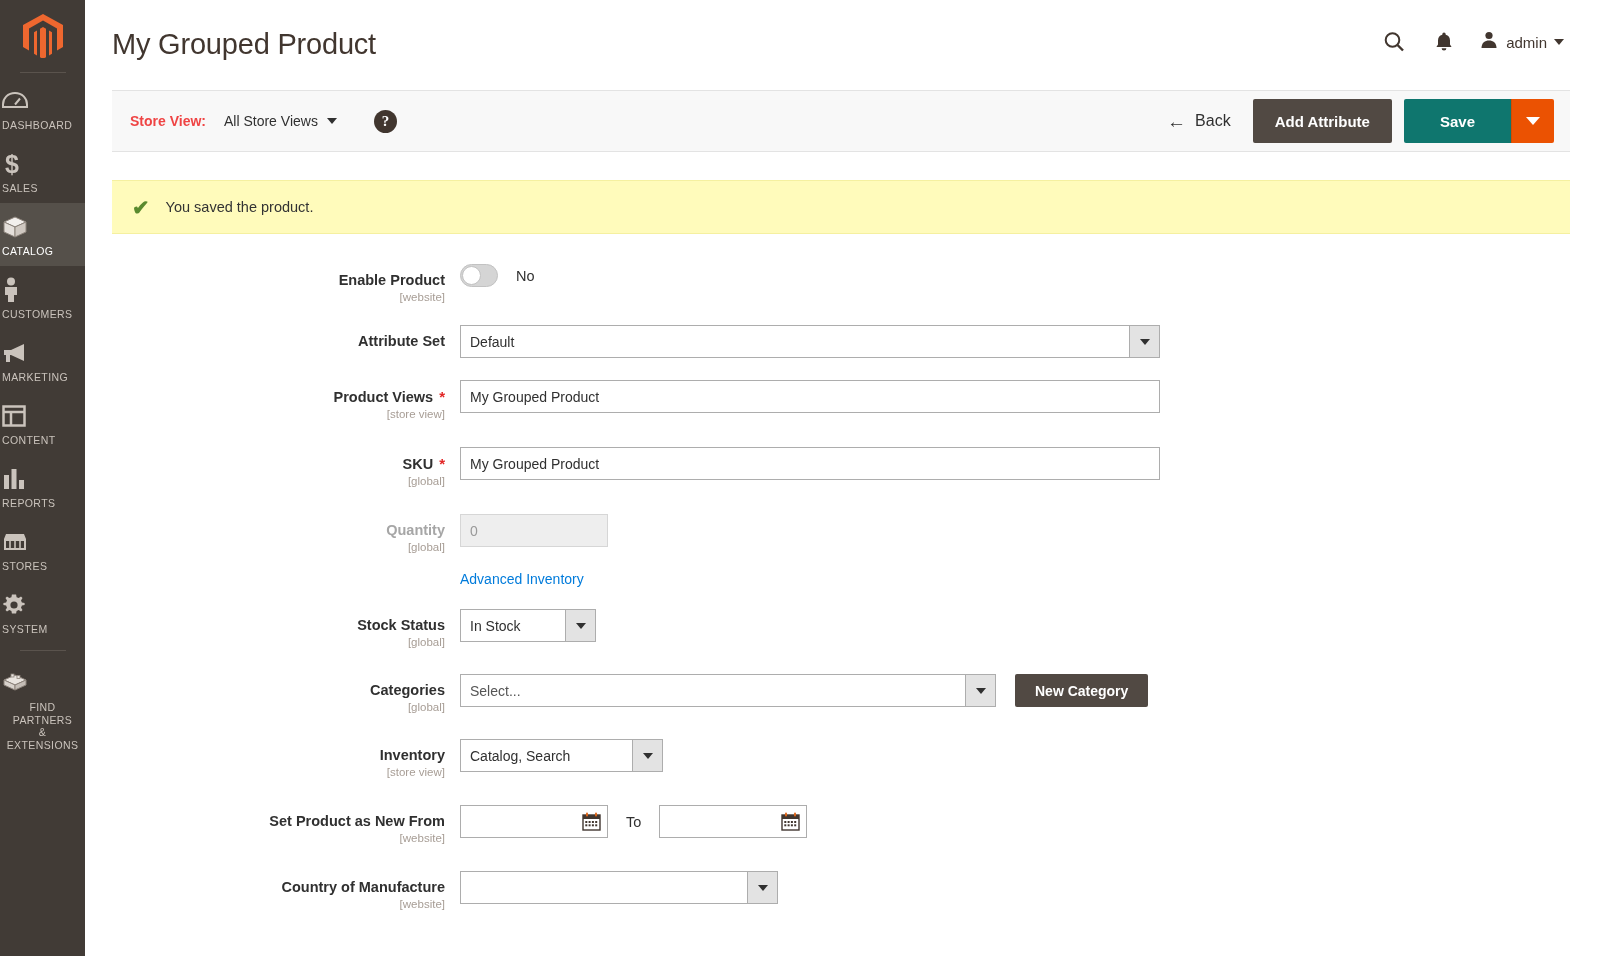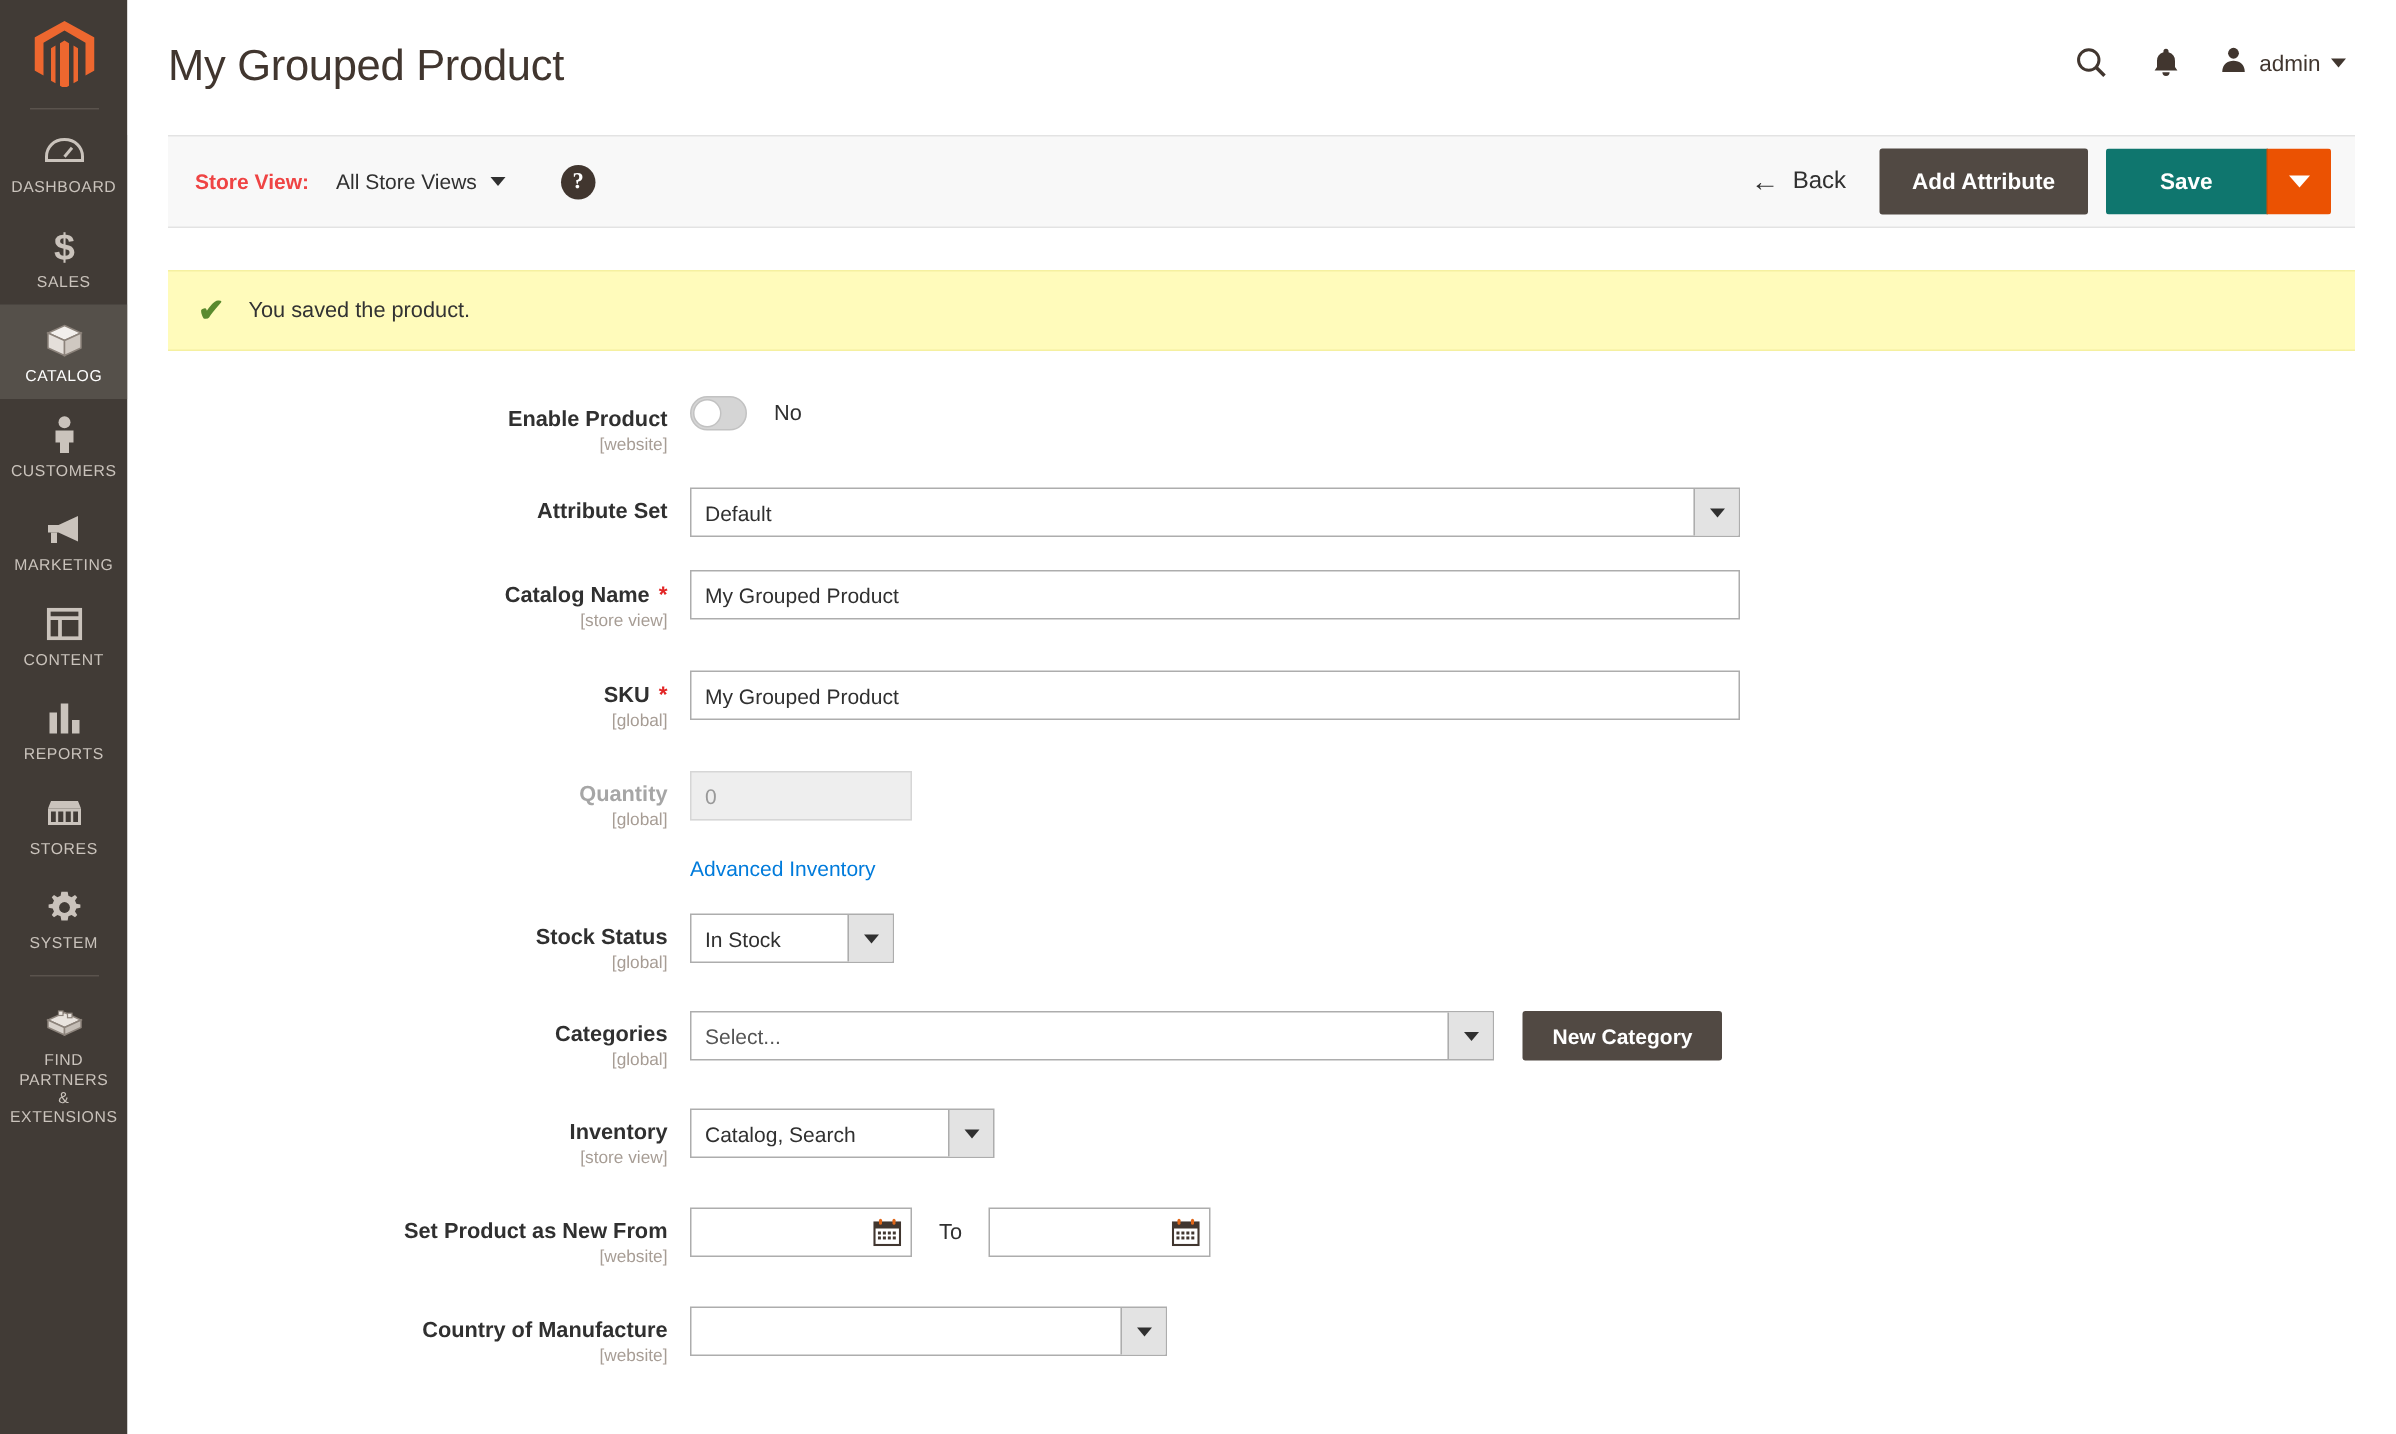--- a/index.html
+++ b/index.html
@@ -22,21 +22,21 @@
     height: 72px; width: 100%;
     display: flex; align-items: center; justify-content: center;
   }
   .logo-svg { width: 40px; height: 44px; display:block; }
   .side-div {
     width: 46px; height: 1px; background: #5a534d;
     margin: 0 auto 4px auto;
   }
   .nav-item {
     width: 85px; padding: 11px 2px 9px 2px;
-    display: flex; flex-direction: column; align-items: center;
+    display: flex; flex-direction: column; align-items: flex-start;
     cursor: pointer; text-decoration: none;
   }
   .nav-item.active { background: #55504a; }
   .nav-icon { height: 26px; display: flex; align-items: center; justify-content: center; margin-bottom: 5px; }
   .nav-icon svg { display:block; }
   .nav-label {
     color: #cac3bc; font-size: 10.5px; letter-spacing: .4px;
     text-align: center; line-height: 12px; text-transform: uppercase;
   }
   .nav-item.active .nav-label { color: #fff; }
@@ -411,21 +411,21 @@
             <span class="select-arrow">
                 <span class="caret-tiny"></span>
               </span>
           </div>
         </div>
       </div>
 
       <div class="frow" style="margin-bottom:27px;">
         <div class="flabel">
           <div class="label-row">
-            <span class="flabel-main">Catalog Name</span>
+            <span class="flabel-main">Product Views</span>
             <span class="req">*</span>
           </div>
           <span class="flabel-scope">[store view]</span>
         </div>
         <div class="fcontrol">
           <input class="input-text w700" type="text" value="My Grouped Product" style="">
         </div>
       </div>
 
       <div class="frow" style="margin-bottom:27px;">

